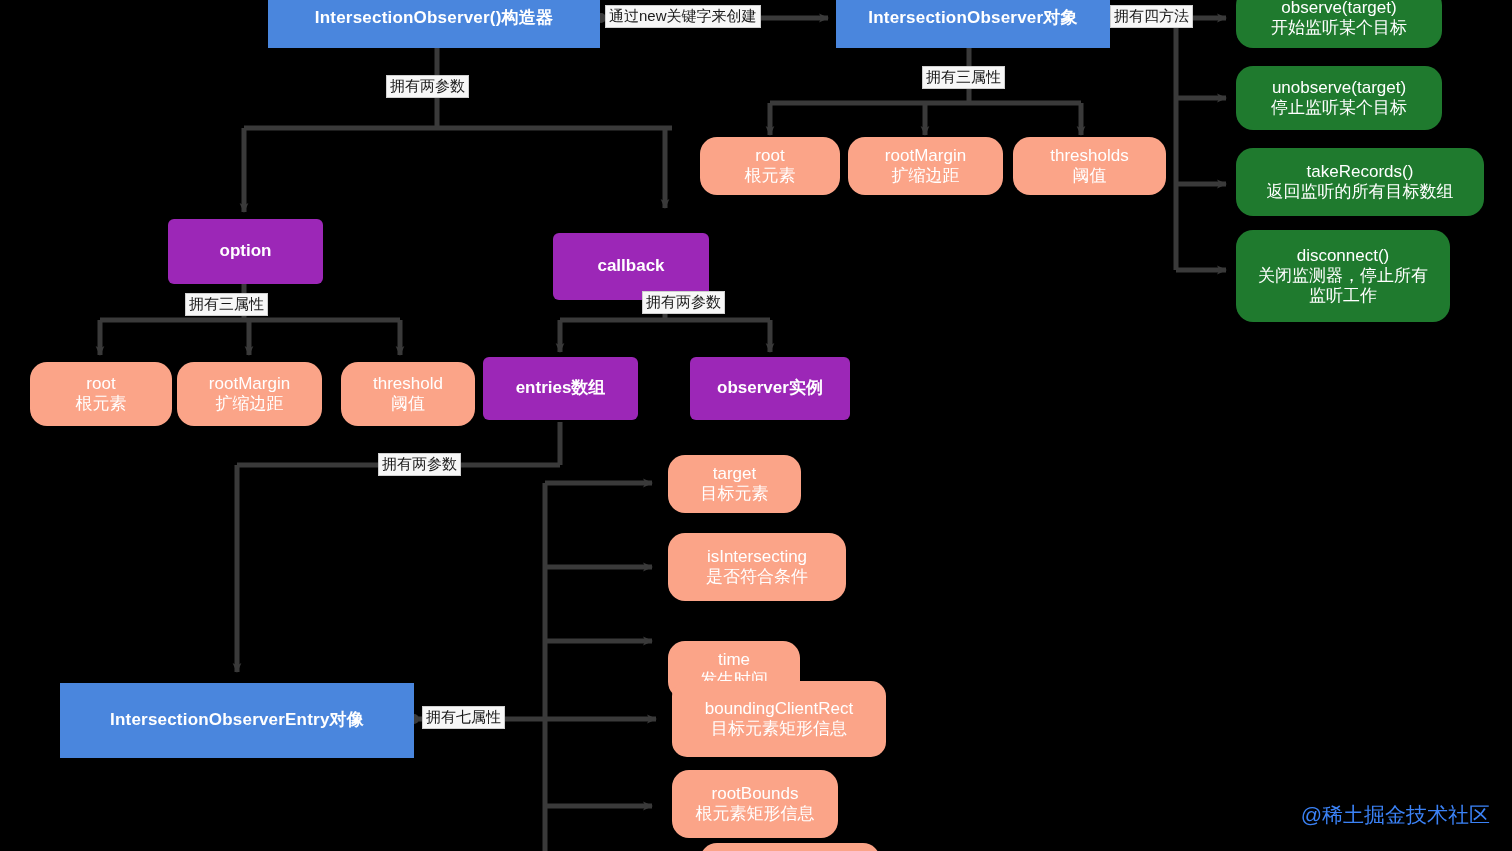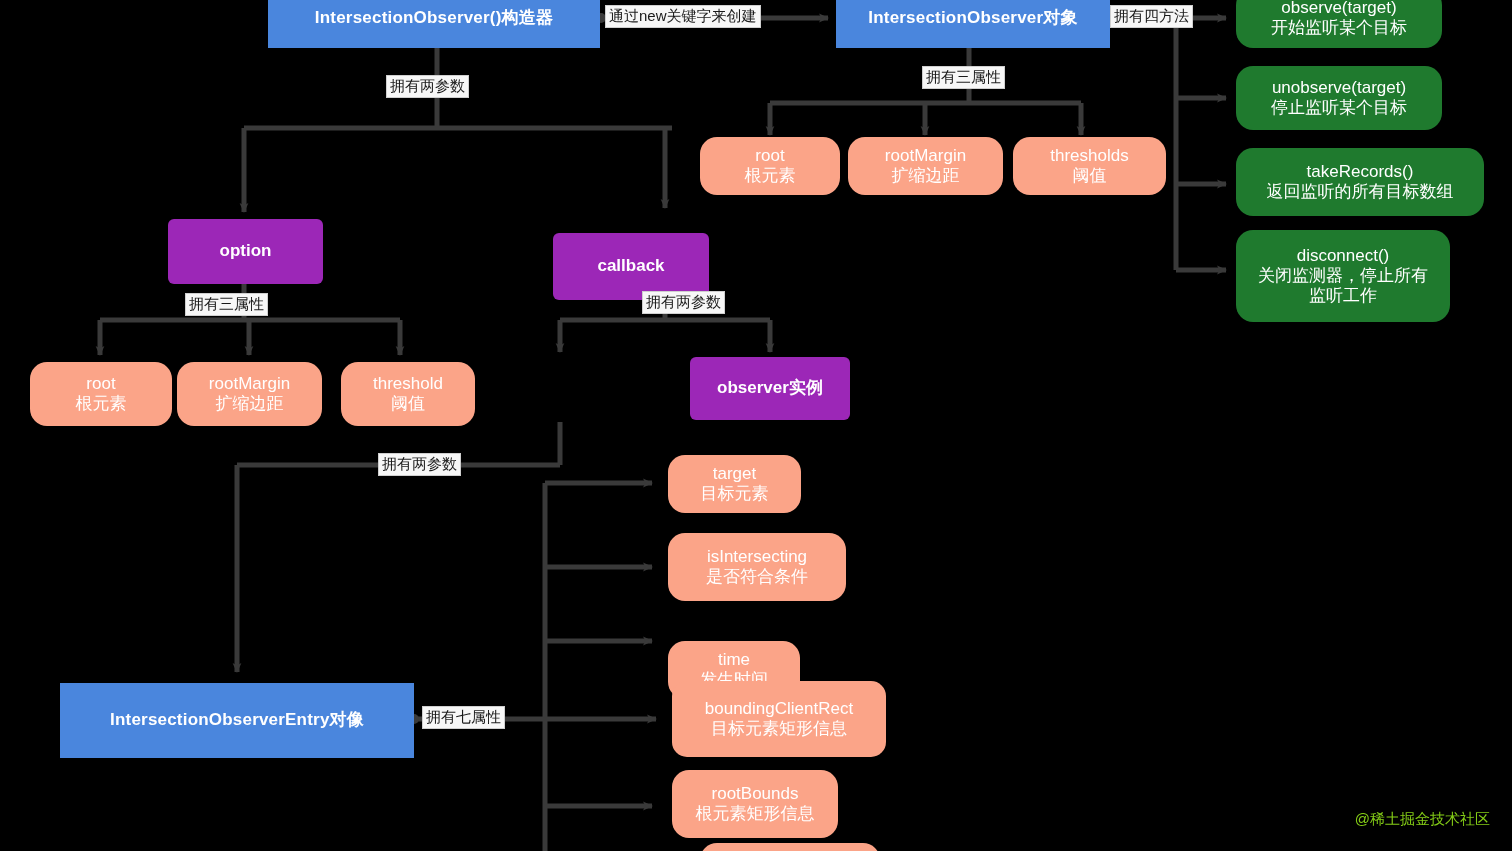--- a/index.html
+++ b/index.html
@@ -83,22 +83,22 @@
     padding: 1px 3px;
     white-space: nowrap;
     z-index: 5;
     font-family: "Liberation Sans", "DejaVu Sans", sans-serif;
   }
 
   .watermark {
     position: absolute;
     right: 22px;
     bottom: 22px;
-    color: #84cc16;
-    font-size: 15px;
+    color: #3b82f6;
+    font-size: 21px;
     z-index: 6;
     white-space: nowrap;
   }
 </style>
 </head>
 <body>
 
 <div id="canvas">
 
   <svg class="edges" viewBox="0 0 1512 851">
@@ -208,20 +208,23 @@
   </div>
   <div class="node n-salmon" style="left:177px; top:362px; width:145px; height:64px;">
     <span class="l1">rootMargin</span>
     <span class="l2">扩缩边距</span>
   </div>
   <div class="node n-salmon" style="left:341px; top:362px; width:134px; height:64px;">
     <span class="l1">threshold</span>
     <span class="l2">阈值</span>
   </div>
 
+  <div class="node n-purple" style="left:483px; top:357px; width:155px; height:63px;">
+    <span class="l1">entries数组</span>
+  </div>
   <div class="node n-purple" style="left:690px; top:357px; width:160px; height:63px;">
     <span class="l1">observer实例</span>
   </div>
 
   <div class="node n-blue" style="left:60px; top:683px; width:354px; height:75px;">
     <span class="l1">IntersectionObserverEntry对像</span>
   </div>
 
   <div class="node n-salmon" style="left:668px; top:455px; width:133px; height:58px;">
     <span class="l1">target</span>

